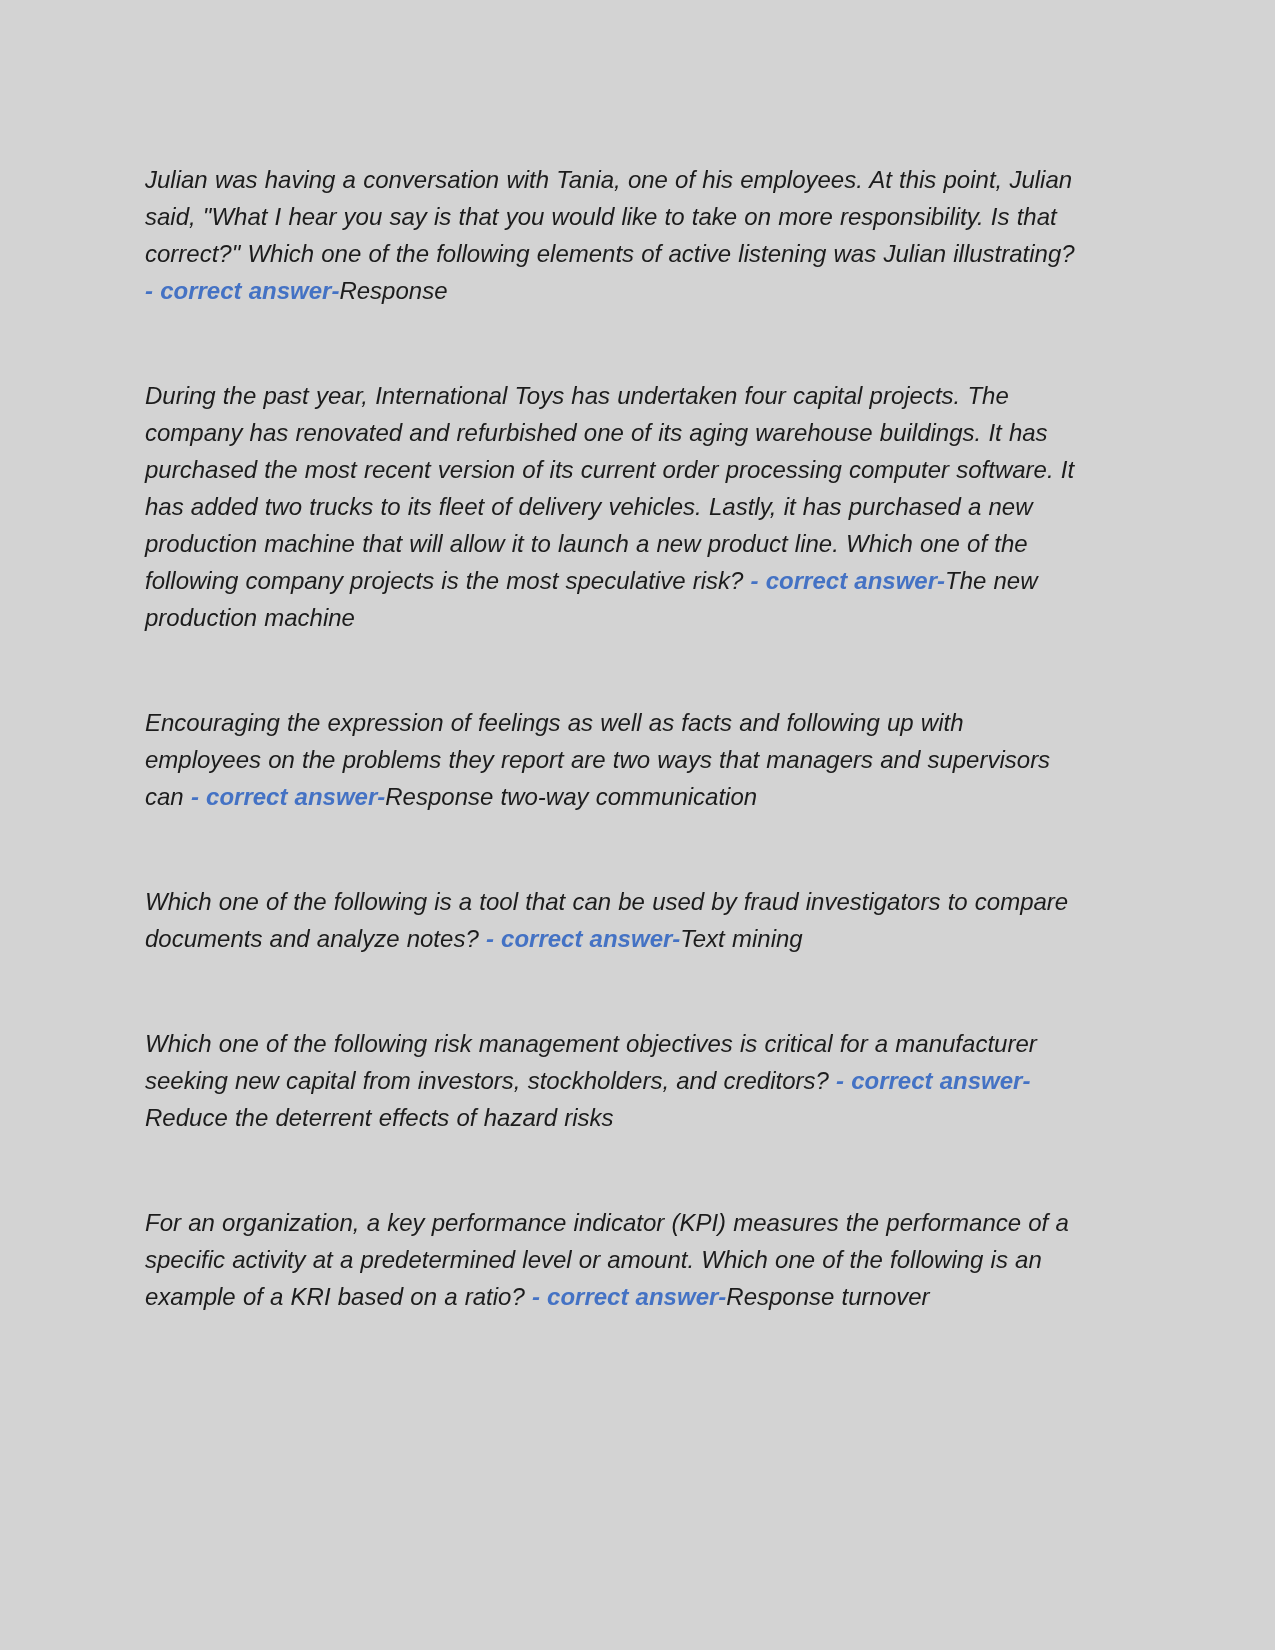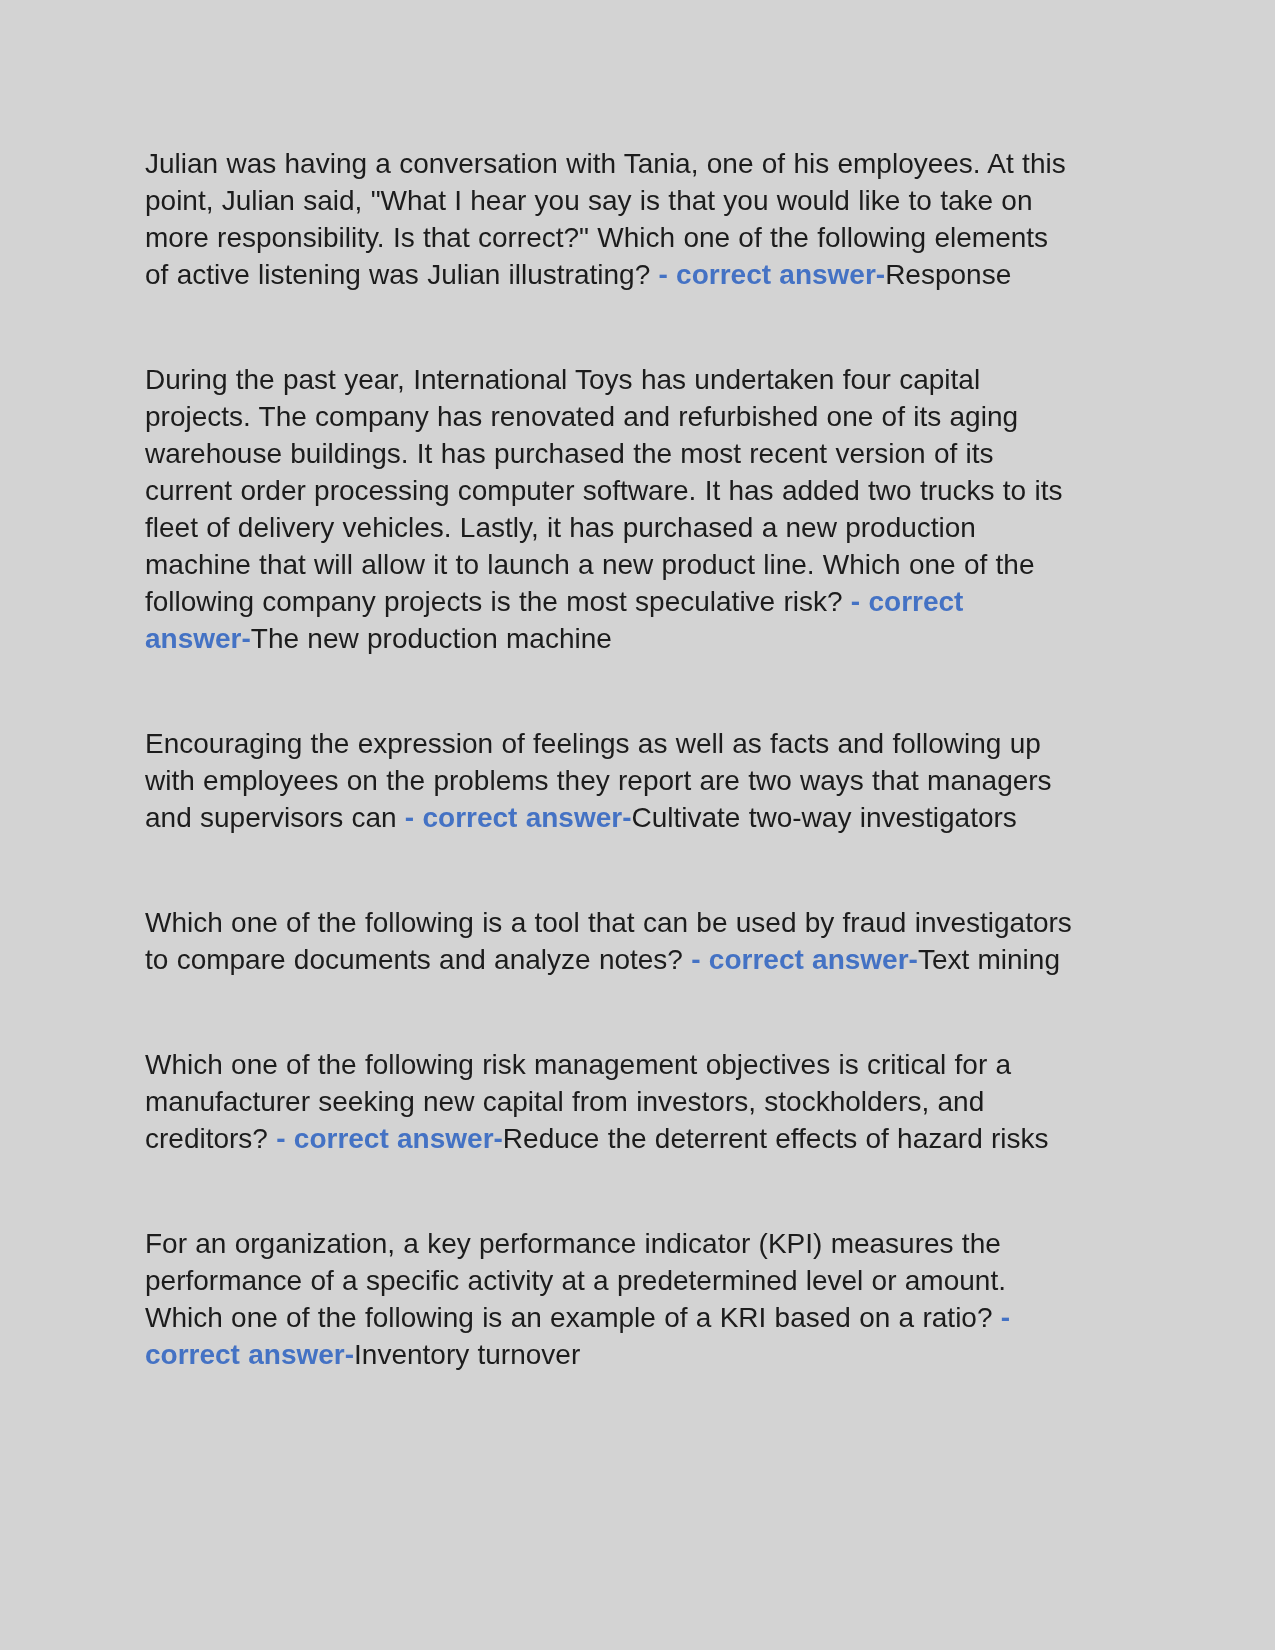--- a/index.html
+++ b/index.html
@@ -15,41 +15,42 @@
   }
   .page {
     box-sizing: border-box;
     width: 1275px;
     height: 1650px;
     padding: 145px 200px 0 145px;
     overflow: hidden;
   }
   .qa {
     width: 930px;
-    margin: 0 0 68px 0;
-    font-size: 28px;
+    margin: 16px 0 68px 0;
+    font-size: 24px;
     line-height: 37px;
     color: #1c1c1c;
     word-spacing: 0.5px;
+    font-style: italic;
   }
   .qa .marker {
     color: #4472c4;
     font-weight: bold;
   }
 </style>
 </head>
 <body>
 
 <main class="page">
 
   <p class="qa"><span>Julian was having a conversation with Tania, one of his employees. At this point, Julian said, "What I hear you say is that you would like to take on more responsibility. Is that correct?" Which one of the following elements of active listening was Julian illustrating? </span><span class="marker">- correct answer-</span><span>Response</span></p>
 
   <p class="qa"><span>During the past year, International Toys has undertaken four capital projects. The company has renovated and refurbished one of its aging warehouse buildings. It has purchased the most recent version of its current order processing computer software. It has added two trucks to its fleet of delivery vehicles. Lastly, it has purchased a new production machine that will allow it to launch a new product line. Which one of the following company projects is the most speculative risk? </span><span class="marker">- correct answer-</span><span>The new production machine</span></p>
 
-  <p class="qa"><span>Encouraging the expression of feelings as well as facts and following up with employees on the problems they report are two ways that managers and supervisors can </span><span class="marker">- correct answer-</span><span>Cultivate two-way investigators</span></p>
+  <p class="qa"><span>Encouraging the expression of feelings as well as facts and following up with employees on the problems they report are two ways that managers and supervisors can </span><span class="marker">- correct answer-</span><span>Response two-way communication</span></p>
 
   <p class="qa"><span>Which one of the following is a tool that can be used by fraud investigators to compare documents and analyze notes? </span><span class="marker">- correct answer-</span><span>Text mining</span></p>
 
   <p class="qa"><span>Which one of the following risk management objectives is critical for a manufacturer seeking new capital from investors, stockholders, and creditors? </span><span class="marker">- correct answer-</span><span>Reduce the deterrent effects of hazard risks</span></p>
 
-  <p class="qa"><span>For an organization, a key performance indicator (KPI) measures the performance of a specific activity at a predetermined level or amount. Which one of the following is an example of a KRI based on a ratio? </span><span class="marker">- correct answer-</span><span>Inventory turnover</span></p>
+  <p class="qa"><span>For an organization, a key performance indicator (KPI) measures the performance of a specific activity at a predetermined level or amount. Which one of the following is an example of a KRI based on a ratio? </span><span class="marker">- correct answer-</span><span>Response turnover</span></p>
 
 </main>
 
 </body></html>

